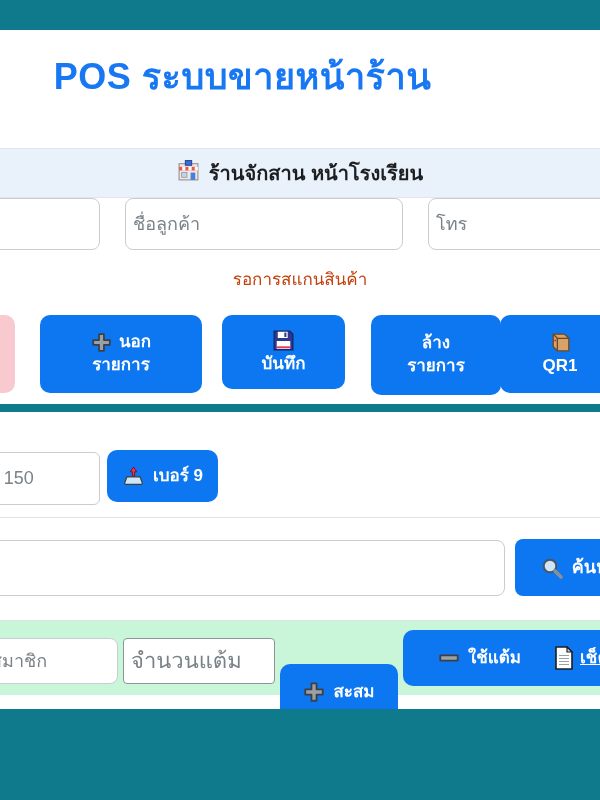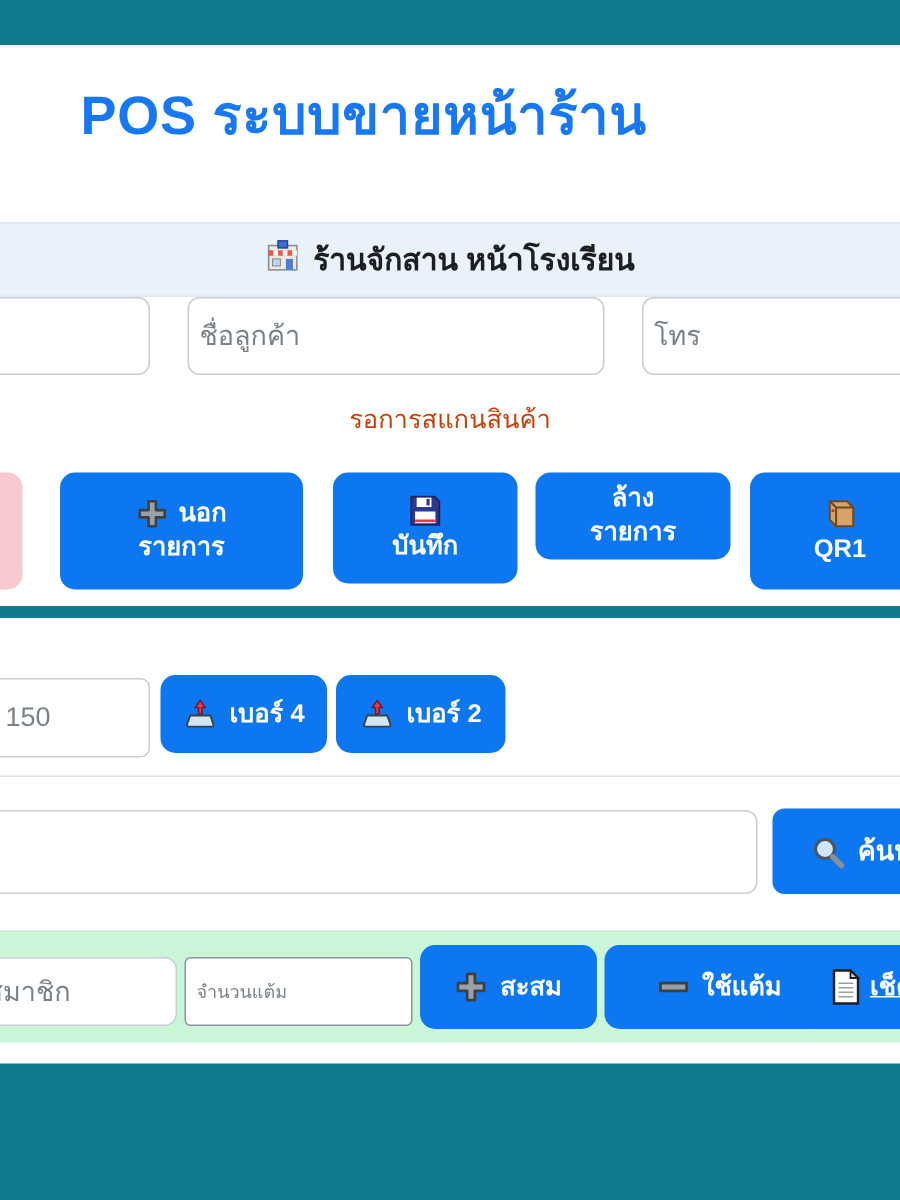--- a/index.html
+++ b/index.html
@@ -49,21 +49,21 @@
     outline: none;
   }
   .inp::placeholder { color: #7a8288; opacity: 1; }
   #inp-unknown { left: -60px; top: 198px; width: 160px; height: 52px; }
   #inp-name    { left: 125px; top: 198px; width: 278px; height: 52px; }
   #inp-phone   { left: 428px; top: 198px; width: 212px; height: 52px; }
   #inp-amount  { left: -40px; top: 452px; width: 140px; height: 53px; border-radius: 6px; }
   #inp-search  { left: -40px; top: 540px; width: 545px; height: 56px; }
   #inp-member  { left: -55px; top: 638px; width: 173px; height: 46px; }
   #inp-points  { left: 123px; top: 638px; width: 152px; height: 46px;
-                 border-radius: 4px; border-color: #8d949c; font-size: 12px; }
+                 border-radius: 4px; border-color: #8d949c; font-size: 22px; }
 
   .scan-status {
     left: 0; top: 265px; width: 600px;
     text-align: center;
     font-size: 17px; color: #c2410c;
   }
 
   
   .btn {
     position: absolute;
@@ -77,27 +77,27 @@
     display: flex; align-items: center; justify-content: center;
     cursor: pointer;
     line-height: 1.35;
   }
   .btn .ico { display: inline-flex; align-items: center; }
   .btn-col { flex-direction: column; }
   .iconrow { display: flex; align-items: center; gap: 7px; }
 
   #btn-out    { left: 40px;  top: 315px; width: 162px; height: 78px; }
   #btn-save   { left: 222px; top: 315px; width: 123px; height: 74px; }
-  #btn-clear  { left: 357px; top: 315px; width: 130px; height: 58px; text-align: right; }
+  #btn-clear  { left: 371px; top: 315px; width: 130px; height: 80px; text-align: right; }
   #btn-qr     { left: 500px; top: 315px; width: 120px; height: 78px; }
   #btn-bell1  { left: 107px; top: 450px; width: 111px; height: 52px; gap: 8px; }
   #btn-bell2  { left: 224px; top: 450px; width: 113px; height: 52px; gap: 8px; }
   #btn-search { left: 515px; top: 539px; width: 128px; height: 57px; gap: 8px;
                 font-size: 18px; border-radius: 8px; }
-  #btn-collect { left: 280px; top: 630px; width: 118px; height: 56px; gap: 8px; }
+  #btn-collect { left: 280px; top: 664px; width: 118px; height: 56px; gap: 8px; }
   #btn-redeem  { left: 403px; top: 630px; width: 153px; height: 56px; gap: 8px; }
   #btn-check   { left: 537px; top: 630px; width: 122px; height: 56px; gap: 6px; }
   #btn-check .lbl { text-decoration: underline; }
 
   .pink-strip {
     left: -40px; top: 315px; width: 55px; height: 78px;
     background: #f8c9cf; border-radius: 10px;
   }
 
   .green-section {
@@ -185,32 +185,23 @@
 
   <input class="inp" id="inp-amount" placeholder="เช่น 150" style="">
 
   <button class="btn" id="btn-bell1">
     <span class="ico">
       <svg width="23" height="21" viewBox="0 0 24 22">
         <path d="M12 1l3.4 5h-2.2v4.5h-2.4V6H8.6z" fill="#e8384f" stroke="#7a1020" stroke-width="1"></path>
         <path d="M5 11.5h14l2.2 6.2a1.2 1.2 0 0 1-1.1 1.6H3.9a1.2 1.2 0 0 1-1.1-1.6z" fill="#cfe6f5" stroke="#3c4043" stroke-width="1.3" stroke-linejoin="round"></path>
       </svg>
     </span>
-    <span>เบอร์ 4</span>
-  </button>
-
-  <button class="btn" id="btn-bell2">
-    <span class="ico">
-      <svg width="23" height="21" viewBox="0 0 24 22">
-        <path d="M12 1l3.4 5h-2.2v4.5h-2.4V6H8.6z" fill="#e8384f" stroke="#7a1020" stroke-width="1"></path>
-        <path d="M5 11.5h14l2.2 6.2a1.2 1.2 0 0 1-1.1 1.6H3.9a1.2 1.2 0 0 1-1.1-1.6z" fill="#cfe6f5" stroke="#3c4043" stroke-width="1.3" stroke-linejoin="round"></path>
-      </svg>
-    </span>
-    <span>เบอร์ 2</span>
-  </button>
+    <span>เบอร์ 9</span>
+  </button>
+
 
   <div class="abs gray-divider"></div>
 
   <input class="inp" id="inp-search" style="">
 
   <button class="btn" id="btn-search">
     <span class="ico">
       <svg width="24" height="24" viewBox="0 0 24 24">
         <circle cx="10" cy="10" r="6.3" fill="#cfe6f8" stroke="#4a5560" stroke-width="2"></circle>
         <path d="M15 15l6 6" stroke="#8a9096" stroke-width="3.6" stroke-linecap="round"></path>

